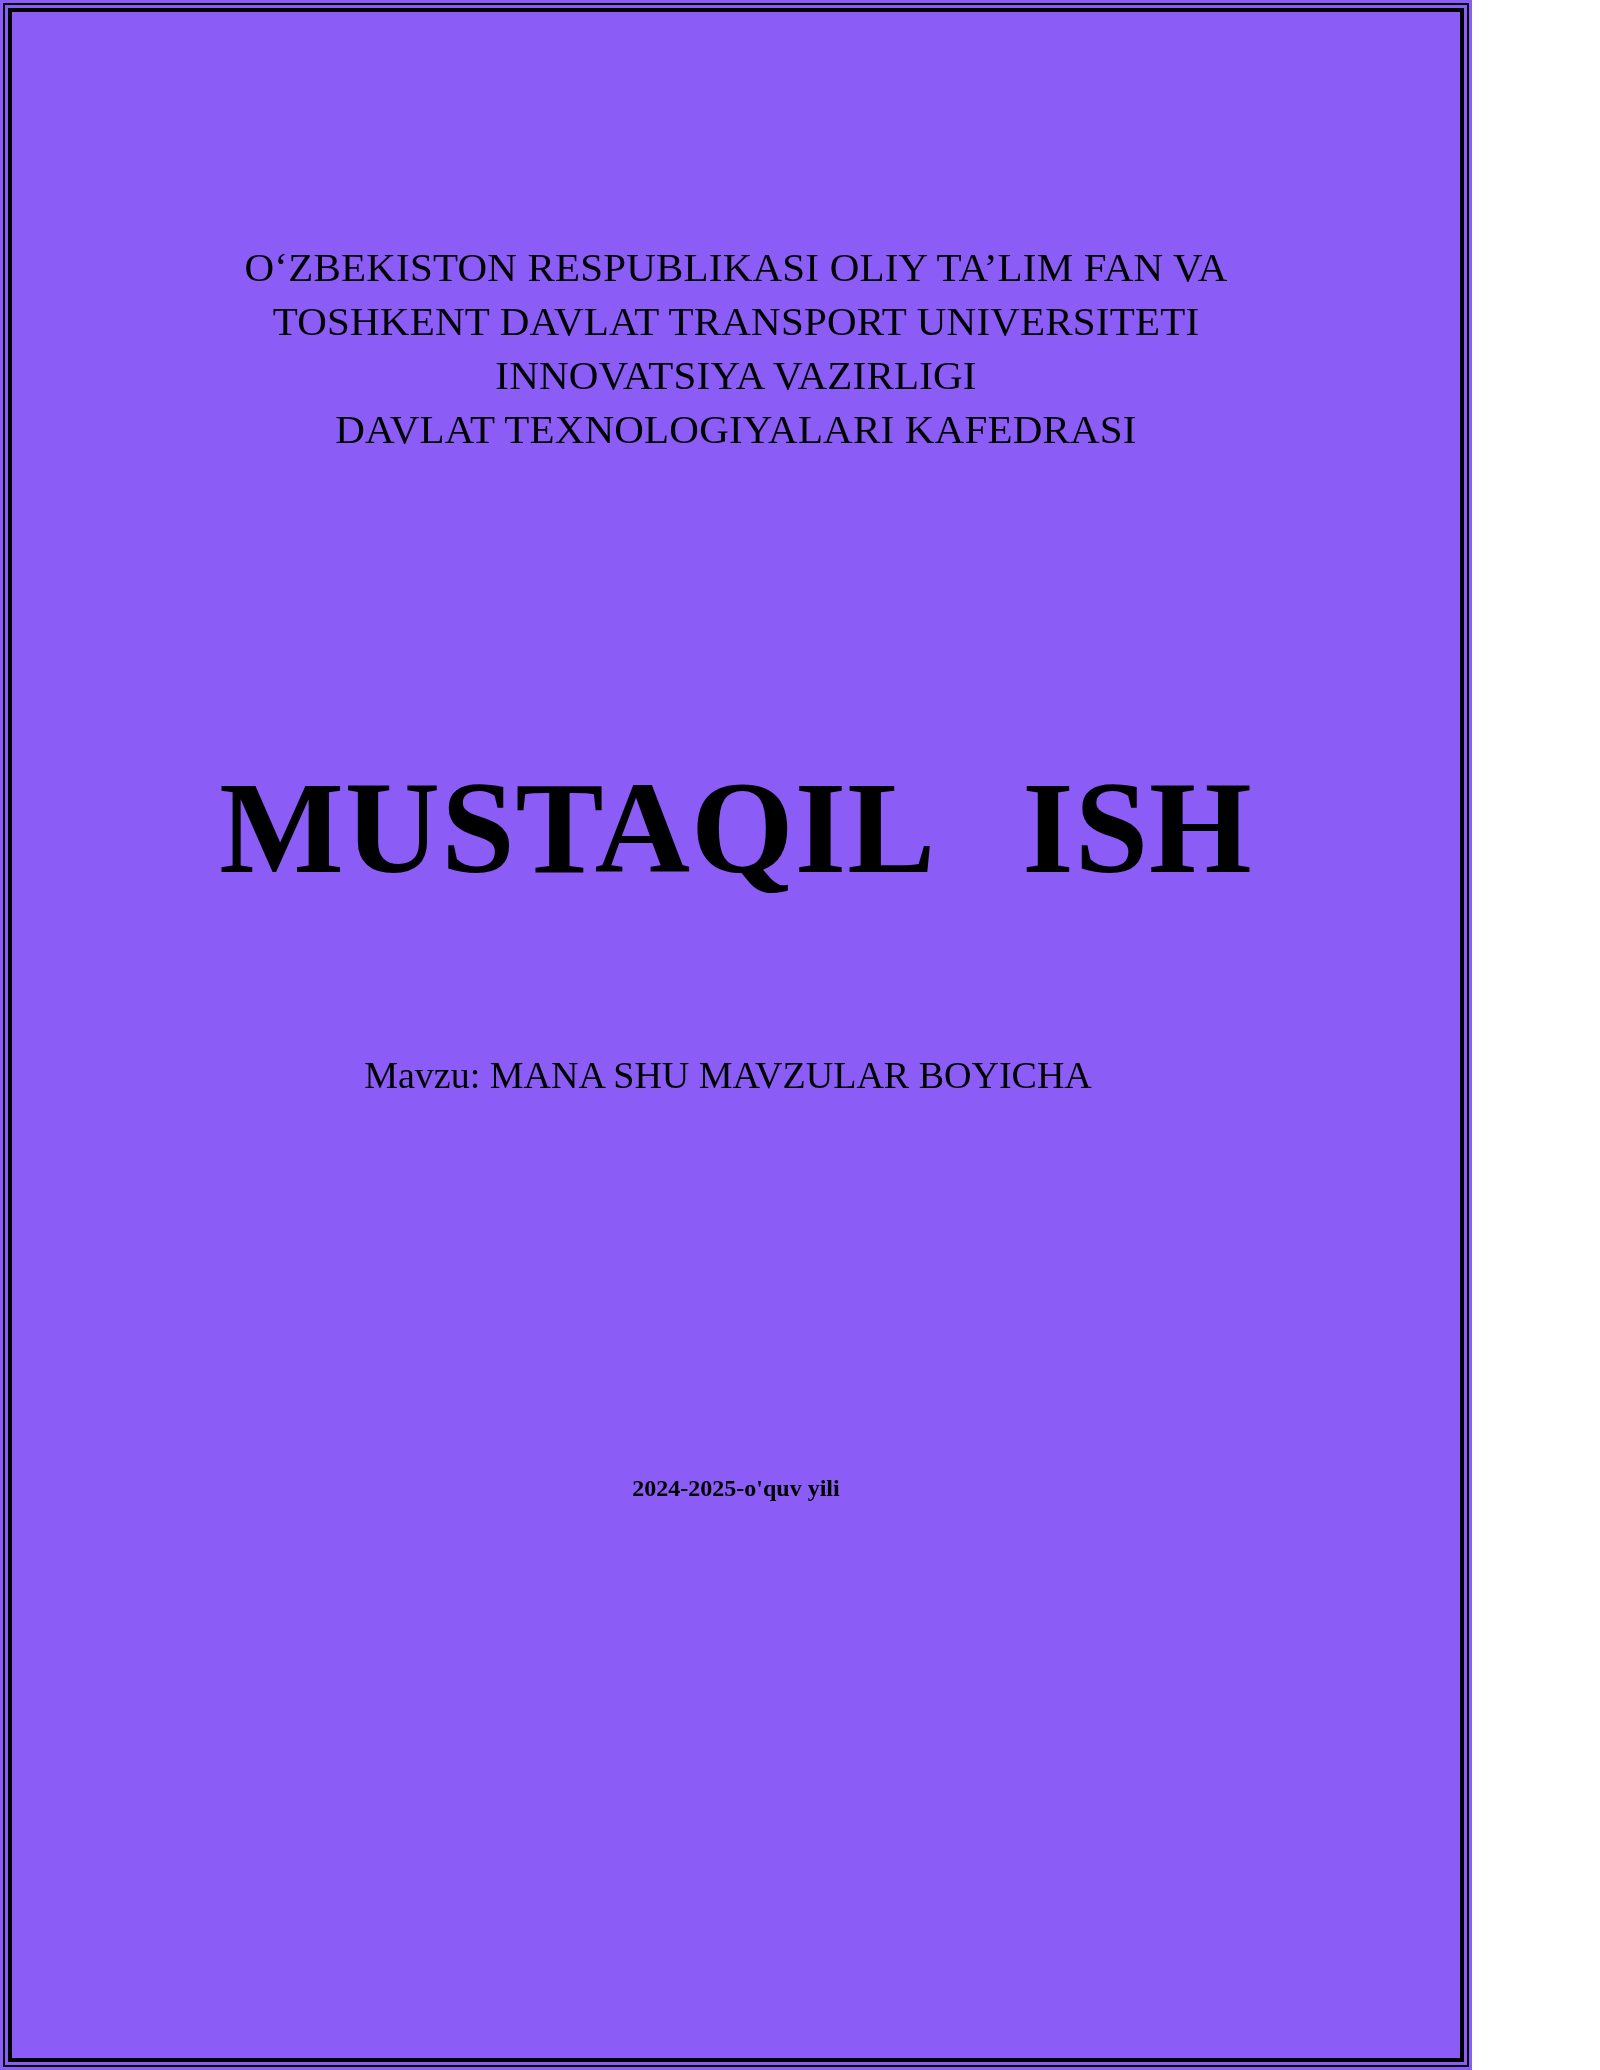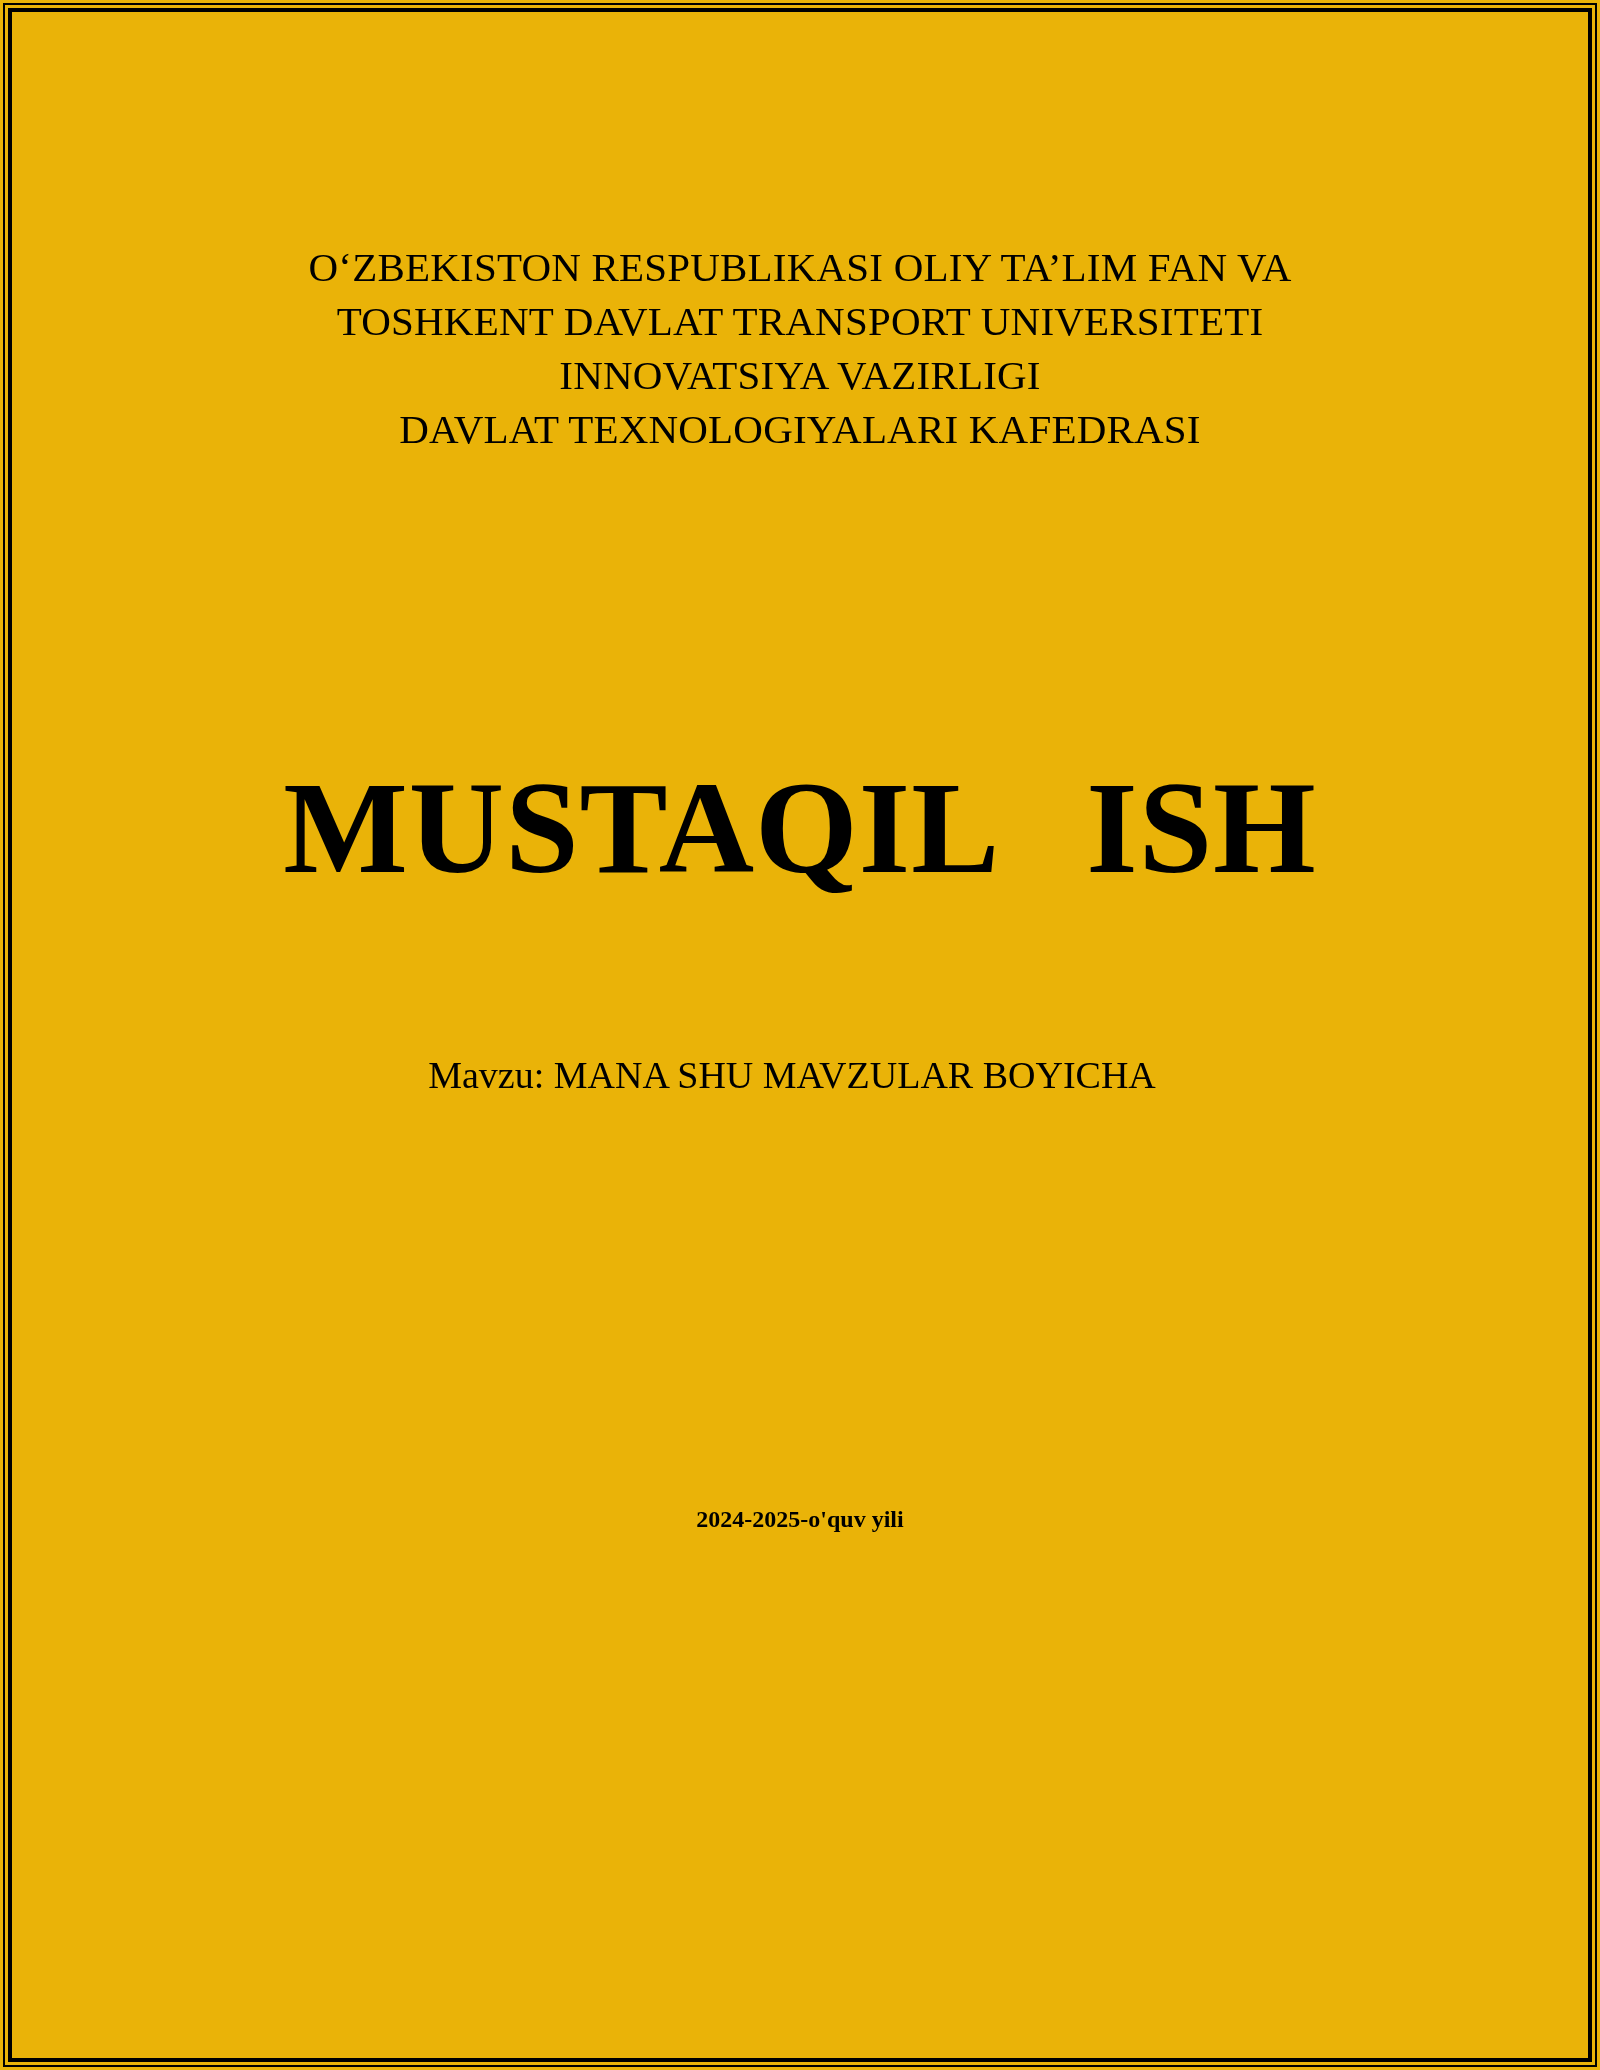--- a/index.html
+++ b/index.html
@@ -2,23 +2,23 @@
 <html><head>
 <meta charset="utf-8">
 <style>
   html, body {
     margin: 0;
     padding: 0;
     background: #ffffff;
   }
   .page {
     position: relative;
-    width: 1600px;
+    width: 1472px;
     height: 2070px;
-    background: #eab308;
+    background: #8b5cf6;
     color: #000000;
     font-family: "Liberation Serif", "DejaVu Serif", serif;
     overflow: hidden;
   }
   
   .border-outer {
     position: absolute;
     inset: 3px;
     border: 2px solid #000000;
     pointer-events: none;
@@ -63,21 +63,20 @@
   }
   .year-line {
     position: absolute;
     top: 1473px;
     left: 0;
     right: 0;
     text-align: center;
     font-size: 24px;
     line-height: 30px;
     font-weight: bold;
-    margin-top: 31px;
   }
 </style>
 </head>
 <body>
 
 <div class="page">
 
   <div class="border-outer"></div>
   <div class="border-inner"></div>
 

